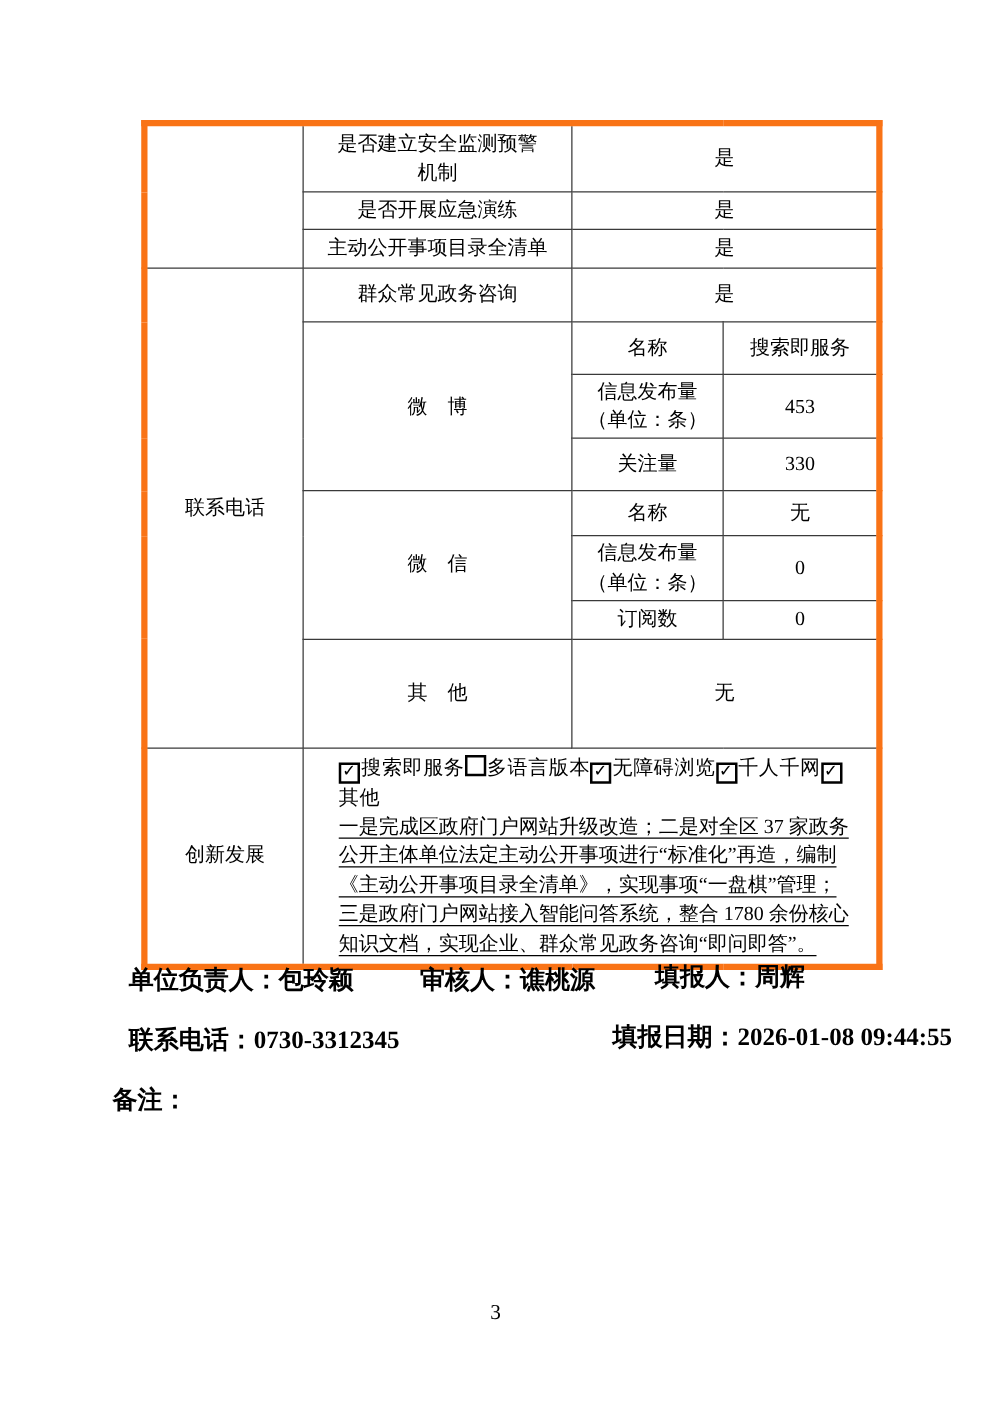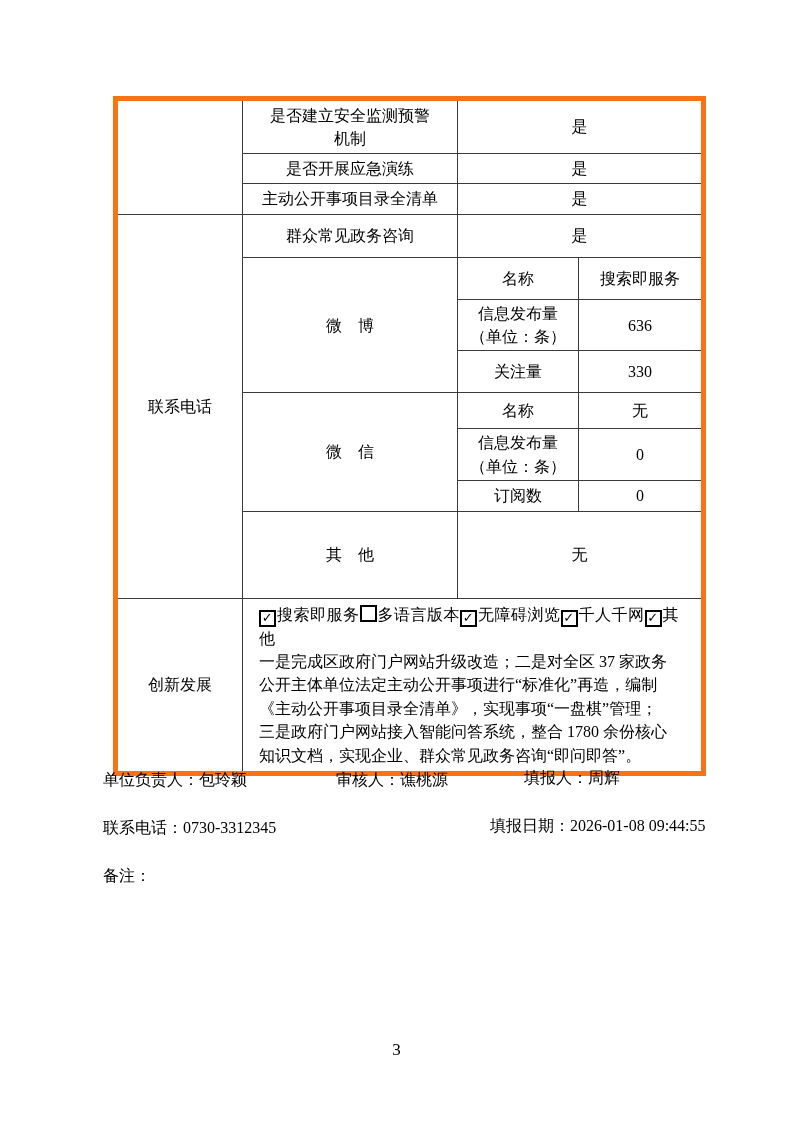--- a/index.html
+++ b/index.html
@@ -15,48 +15,49 @@
   }
   .doc-table td{
     border:1px solid #3a3a3a;
     text-align:center;vertical-align:middle;
     font-size:16px;line-height:1.45;
     padding:2px 4px;
     white-space:pre-line;
   }
   .doc-table td.innovation-cell{
     text-align:left;
-    padding:4px 12px 4px 16px;
+    padding:4px 12px 4px 28px;
     white-space:normal;
   }
   .cb-line{
     line-height:23px;letter-spacing:0.5px;
   }
   .checkbox{
     display:inline-block;width:13px;height:13px;
     border:2px solid #000;box-sizing:content-box;
     font-family:"DejaVu Sans","Liberation Sans",sans-serif;
     font-size:13px;font-weight:bold;line-height:12px;
     text-align:center;vertical-align:-2px;
     margin-right:1px;overflow:visible;
   }
   .para-line{
     line-height:23.5px;
+    text-decoration:underline;
     text-underline-offset:4px;
     text-decoration-thickness:1px;
   }
   .footer-item{
-    position:absolute;font-size:16px;font-weight:normal;white-space:nowrap;
+    position:absolute;font-size:20px;font-weight:bold;white-space:nowrap;
   }
   .f-responsible{left:103px;top:770px;}
   .f-auditor{left:336px;top:770px;}
   .f-filler{left:524px;top:768px;}
   .f-phone{left:103px;top:818px;}
   .f-date{left:490px;top:816px;}
-  .f-remark{left:103px;top:866px;}
+  .f-remark{left:90px;top:866px;}
   .page-number{
     position:absolute;left:0;top:1040px;width:100%;
     text-align:center;font-size:17px;
   }
 </style>
 </head>
 <body>
 
 <table class="doc-table">
   <colgroup>
@@ -88,21 +89,21 @@
     </tr>
 
     <tr style="height:42px">
       <td rowspan="3">微　博</td>
       <td>名称</td>
       <td>搜索即服务</td>
     </tr>
     <tr style="height:46px">
       <td>信息发布量
 （单位：条）</td>
-      <td>636</td>
+      <td>453</td>
     </tr>
     <tr style="height:42px">
       <td>关注量</td>
       <td>330</td>
     </tr>
 
     <tr style="height:36px">
       <td rowspan="3">微　信</td>
       <td>名称</td>
       <td>无</td>

